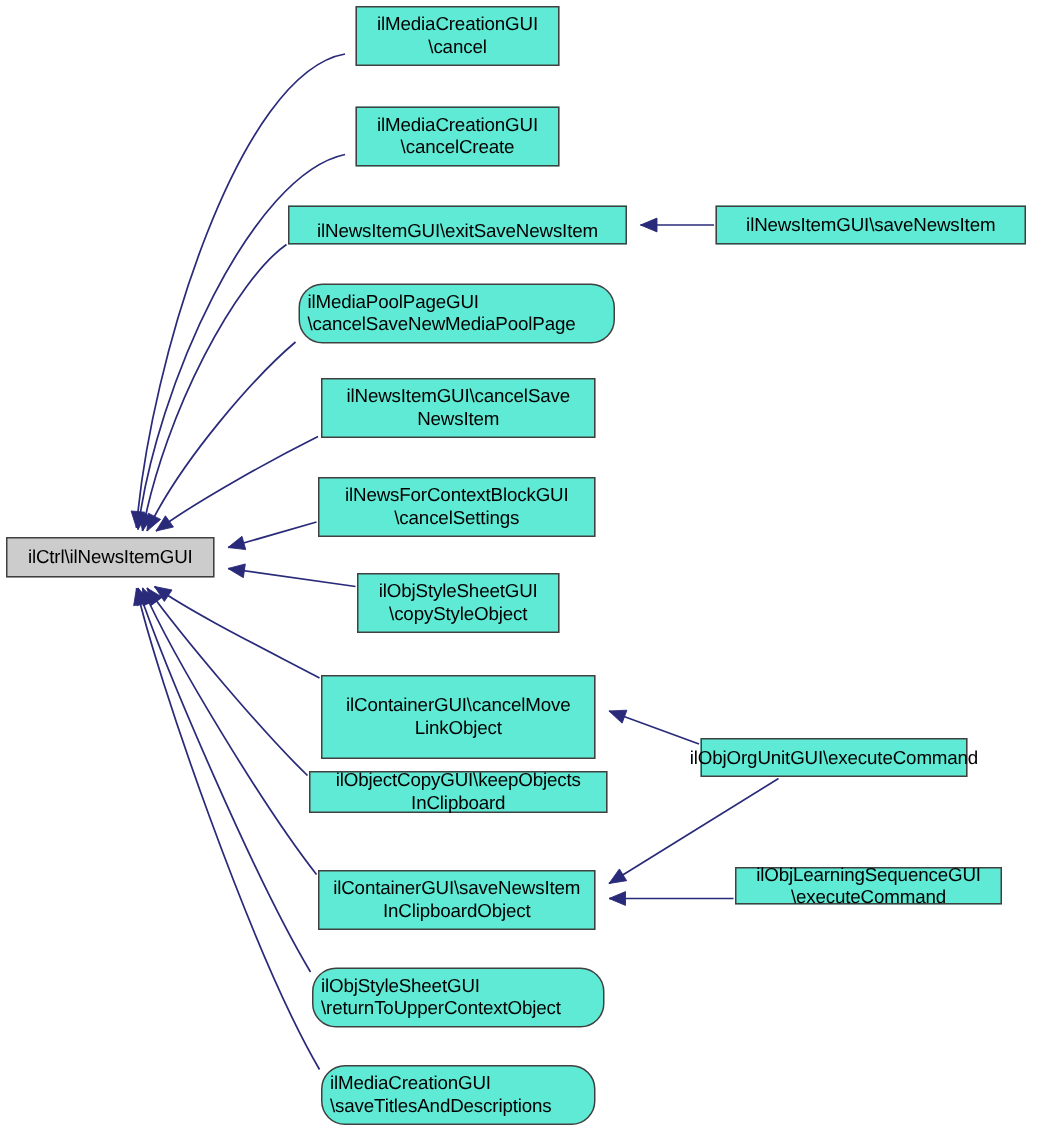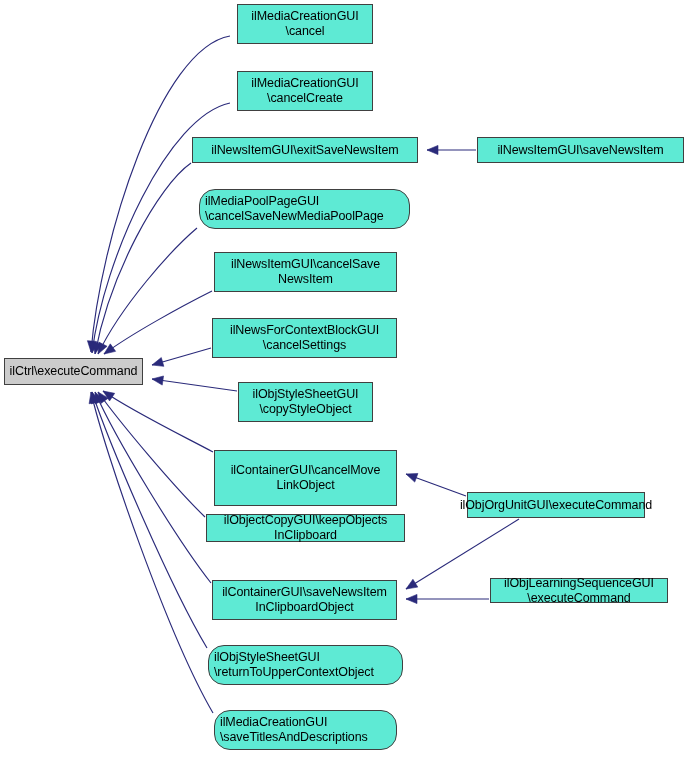--- a/index.html
+++ b/index.html
@@ -119,26 +119,26 @@
       <g>
         <path d="M 519,519 L 406,589" fill="none" stroke="#2a2a7a" stroke-width="1.15"></path>
         <polygon points="406,589 412.92874694061044,579.2967806459412 417.77357831444357,587.1177530253274" fill="#2a2a7a" stroke="#2a2a7a" stroke-width="0.6"></polygon>
       </g>
       <g>
         <path d="M 489,599 L 406,599" fill="none" stroke="#2a2a7a" stroke-width="1.15"></path>
         <polygon points="406,599 417,594.4 417,603.6" fill="#2a2a7a" stroke="#2a2a7a" stroke-width="0.6"></polygon>
       </g>
     </svg>
   <div id="nodes-layer">
-      <div class="node root" style="left: 4px; top: 358px; width: 139px; height: 27px;"><span class="lbl">ilCtrl\executeCommand</span></div>
+      <div class="node root" style="left: 4px; top: 358px; width: 139px; height: 27px;"><span class="lbl">ilCtrl\ilNewsItemGUI</span></div>
       <div class="node" style="left: 237px; top: 4px; width: 136px; height: 40px;"><span class="lbl">ilMediaCreationGUI
 \cancel</span></div>
       <div class="node" style="left: 237px; top: 71px; width: 136px; height: 40px;"><span class="lbl">ilMediaCreationGUI
 \cancelCreate</span></div>
-      <div class="node" style="left: 192px; top: 137px; width: 226px; height: 26px;"><span class="lbl">ilNewsItemGUI\exitSaveNewsItem</span></div>
+      <div class="node" style="left: 192px; top: 137px; width: 226px; height: 26px; align-items: flex-end;"><span class="lbl">ilNewsItemGUI\exitSaveNewsItem</span></div>
       <div class="node left" style="left: 199px; top: 189px; width: 211px; height: 40px;"><span class="lbl">ilMediaPoolPageGUI
 \cancelSaveNewMediaPoolPage</span></div>
       <div class="node" style="left: 214px; top: 252px; width: 183px; height: 40px;"><span class="lbl">ilNewsItemGUI\cancelSave
 NewsItem</span></div>
       <div class="node" style="left: 212px; top: 318px; width: 185px; height: 40px;"><span class="lbl">ilNewsForContextBlockGUI
 \cancelSettings</span></div>
       <div class="node" style="left: 238px; top: 382px; width: 135px; height: 40px;"><span class="lbl">ilObjStyleSheetGUI
 \copyStyleObject</span></div>
       <div class="node" style="left: 214px; top: 450px; width: 183px; height: 56px;"><span class="lbl">ilContainerGUI\cancelMove
 LinkObject</span></div>

